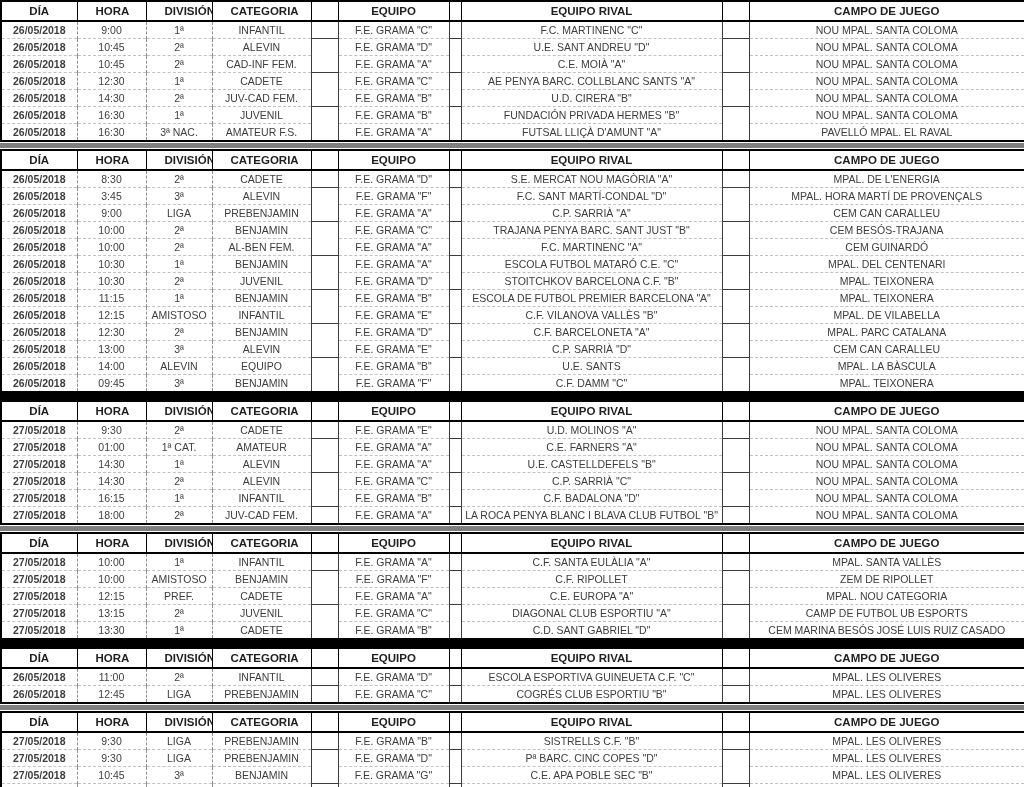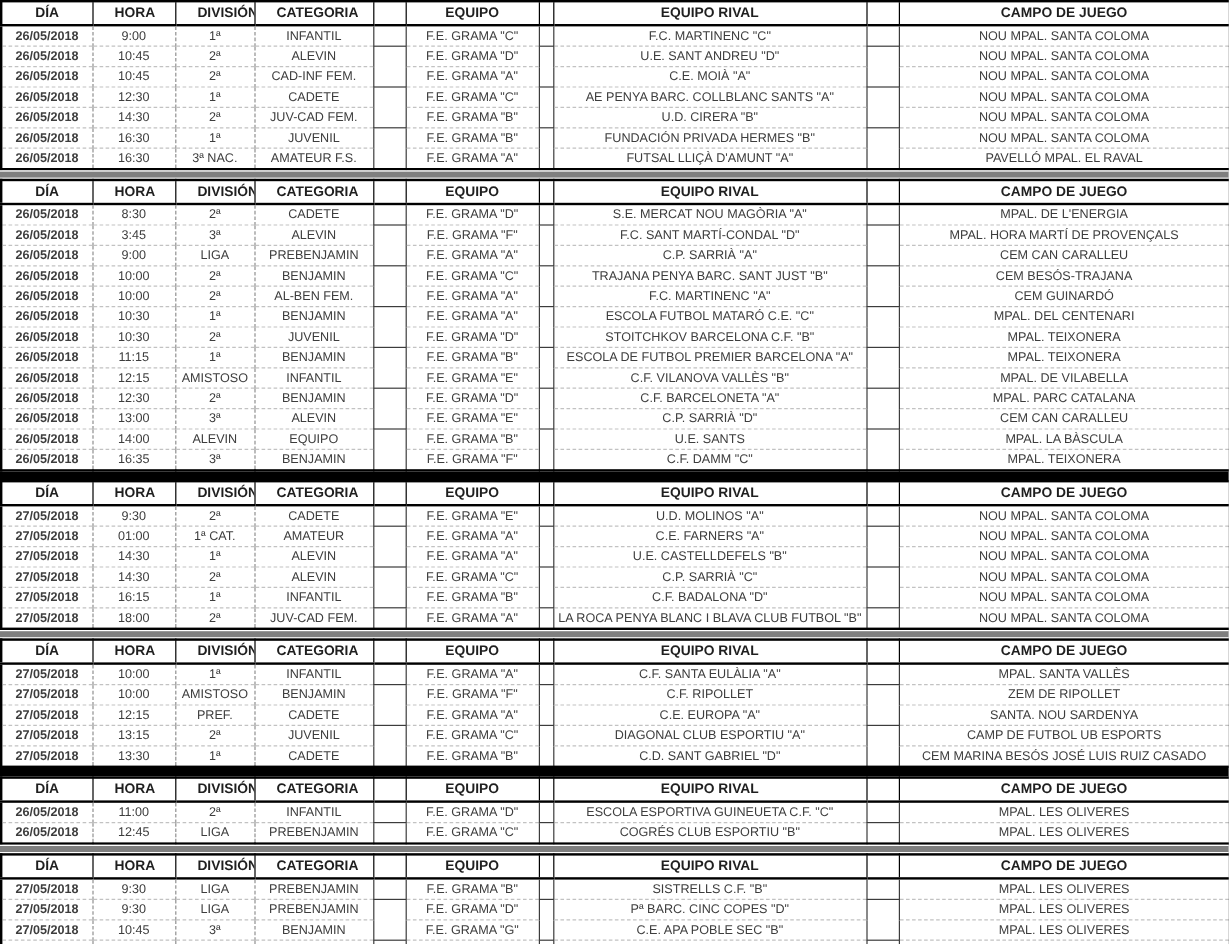--- a/index.html
+++ b/index.html
@@ -347,21 +347,21 @@
           <td>EQUIPO</td>
           <td class="spacer"></td>
           <td>F.E. GRAMA "B"</td>
           <td class="spacer"></td>
           <td>U.E. SANTS</td>
           <td class="spacer"></td>
           <td class="last-col">MPAL. LA BÀSCULA</td>
         </tr>
         <tr>
           <td class="first-col">26/05/2018</td>
-          <td>16:35</td>
+          <td>09:45</td>
           <td>3ª</td>
           <td>BENJAMIN</td>
           <td class="spacer boxline"></td>
           <td>F.E. GRAMA "F"</td>
           <td class="spacer boxline"></td>
           <td>C.F. DAMM "C"</td>
           <td class="spacer boxline"></td>
           <td class="last-col">MPAL. TEIXONERA</td>
         </tr>
       </tbody>
@@ -525,21 +525,21 @@
         <tr>
           <td class="first-col">27/05/2018</td>
           <td>12:15</td>
           <td>PREF.</td>
           <td>CADETE</td>
           <td class="spacer boxline"></td>
           <td>F.E. GRAMA "A"</td>
           <td class="spacer boxline"></td>
           <td>C.E. EUROPA "A"</td>
           <td class="spacer boxline"></td>
-          <td class="last-col">SANTA. NOU SARDENYA</td>
+          <td class="last-col">MPAL. NOU CATEGORIA</td>
         </tr>
         <tr>
           <td class="first-col">27/05/2018</td>
           <td>13:15</td>
           <td>2ª</td>
           <td>JUVENIL</td>
           <td class="spacer"></td>
           <td>F.E. GRAMA "C"</td>
           <td class="spacer"></td>
           <td>DIAGONAL CLUB ESPORTIU "A"</td>

